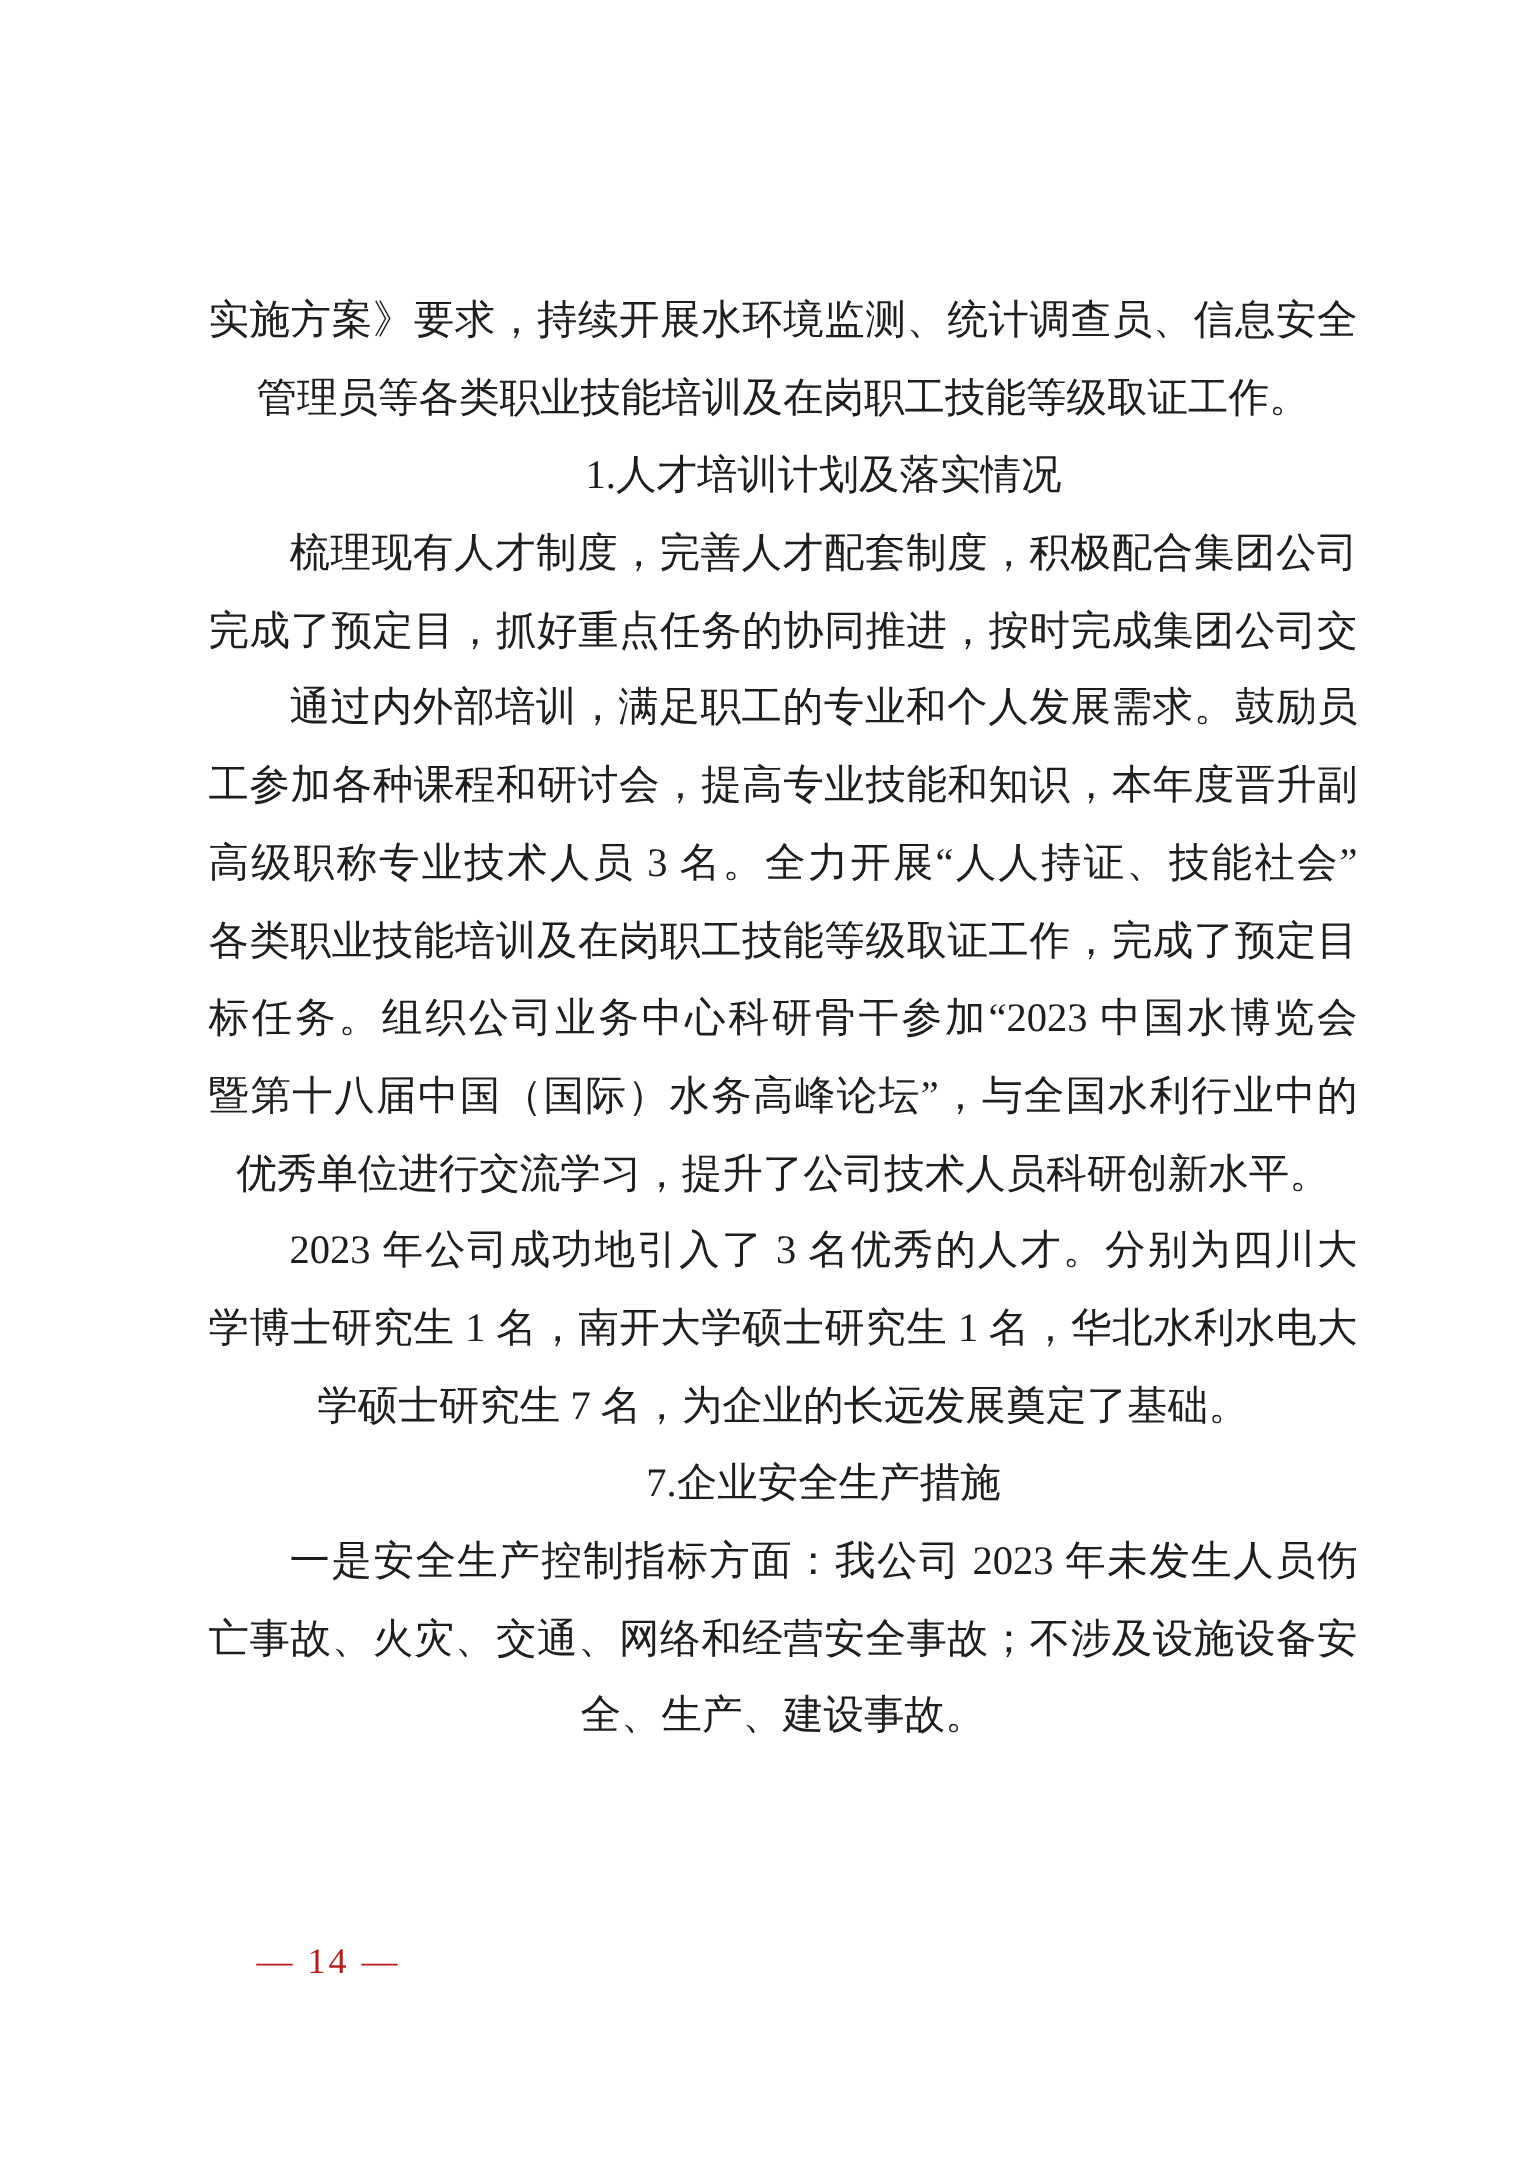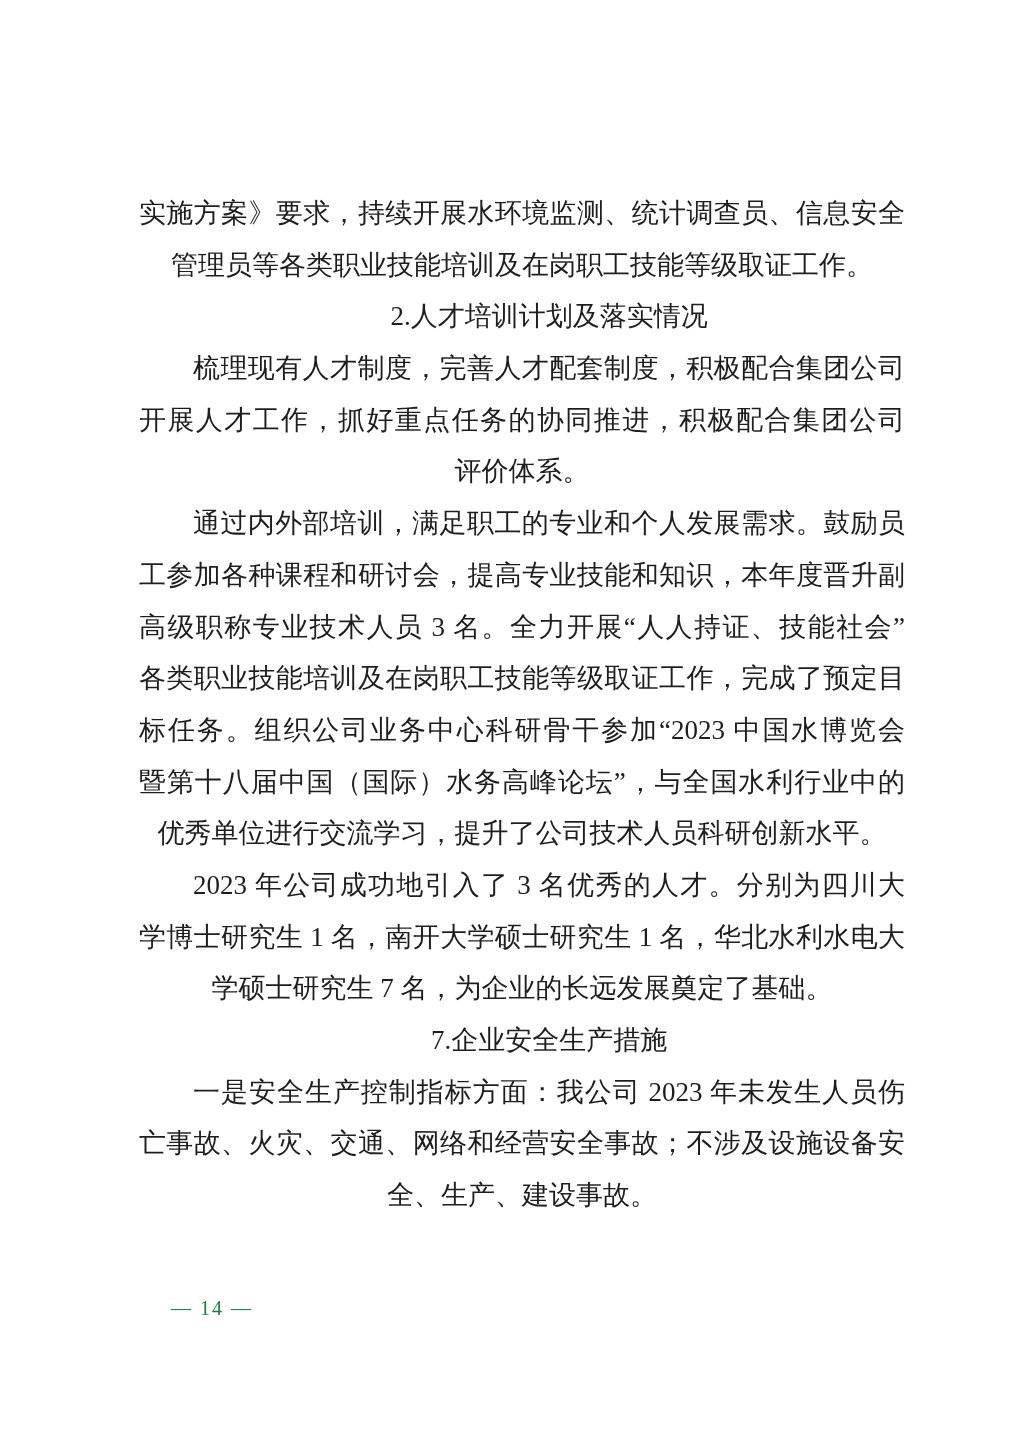--- a/index.html
+++ b/index.html
@@ -35,37 +35,36 @@
     text-align: justify;
     text-align-last: justify;
   }
   .line.indent {
     text-indent: 2em;
   }
   .footer {
     position: absolute;
     left: 171px;
     top: 1293px;
-    font-size: 20px;
+    font-size: 24px;
     line-height: 30px;
     letter-spacing: 2px;
-    color: #15803d;
+    color: #b91c1c;
   }
 </style>
 </head>
 <body>
 
 <div class="page">
   <div class="content">
       <div class="line just">实施方案》要求，持续开展水环境监测、统计调查员、信息安全</div>
       <div class="line">管理员等各类职业技能培训及在岗职工技能等级取证工作。</div>
-      <div class="line indent">2.人才培训计划及落实情况</div>
+      <div class="line indent">1.人才培训计划及落实情况</div>
       <div class="line indent just">梳理现有人才制度，完善人才配套制度，积极配合集团公司</div>
-      <div class="line just">开展人才工作，抓好重点任务的协同推进，积极配合集团公司</div>
-      <div class="line">评价体系。</div>
+      <div class="line just">完成了预定目，抓好重点任务的协同推进，按时完成集团公司交</div>
       <div class="line indent just">通过内外部培训，满足职工的专业和个人发展需求。鼓励员</div>
       <div class="line just">工参加各种课程和研讨会，提高专业技能和知识，本年度晋升副</div>
       <div class="line just">高级职称专业技术人员 3 名。全力开展“人人持证、技能社会”</div>
       <div class="line just">各类职业技能培训及在岗职工技能等级取证工作，完成了预定目</div>
       <div class="line just">标任务。组织公司业务中心科研骨干参加“2023 中国水博览会</div>
       <div class="line just">暨第十八届中国（国际）水务高峰论坛”，与全国水利行业中的</div>
       <div class="line">优秀单位进行交流学习，提升了公司技术人员科研创新水平。</div>
       <div class="line indent just">2023 年公司成功地引入了 3 名优秀的人才。分别为四川大</div>
       <div class="line just">学博士研究生 1 名，南开大学硕士研究生 1 名，华北水利水电大</div>
       <div class="line">学硕士研究生 7 名，为企业的长远发展奠定了基础。</div>

